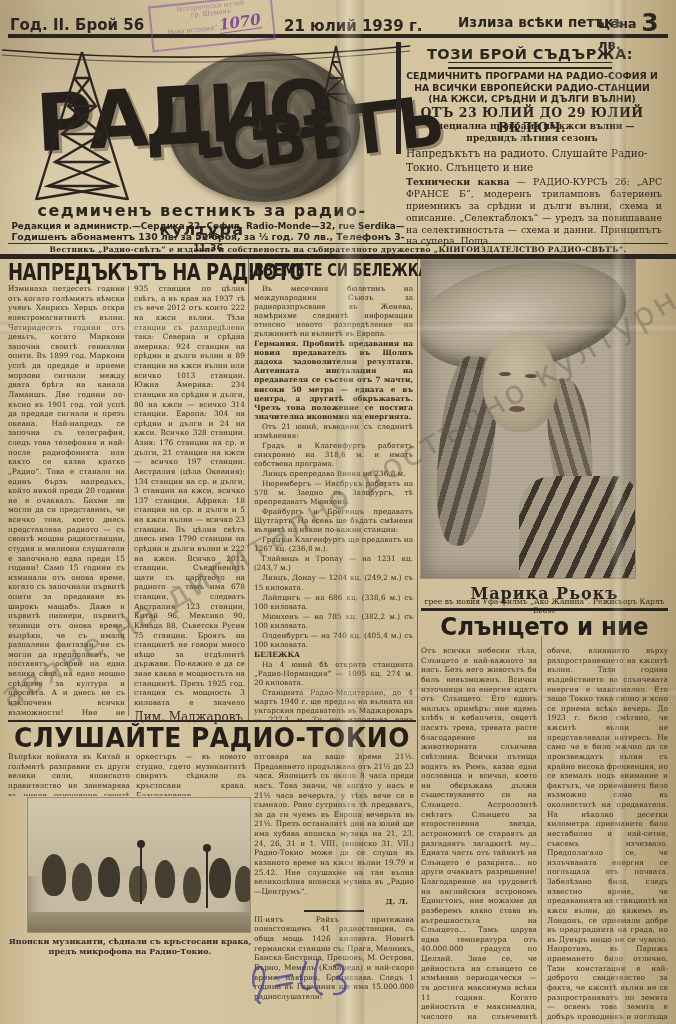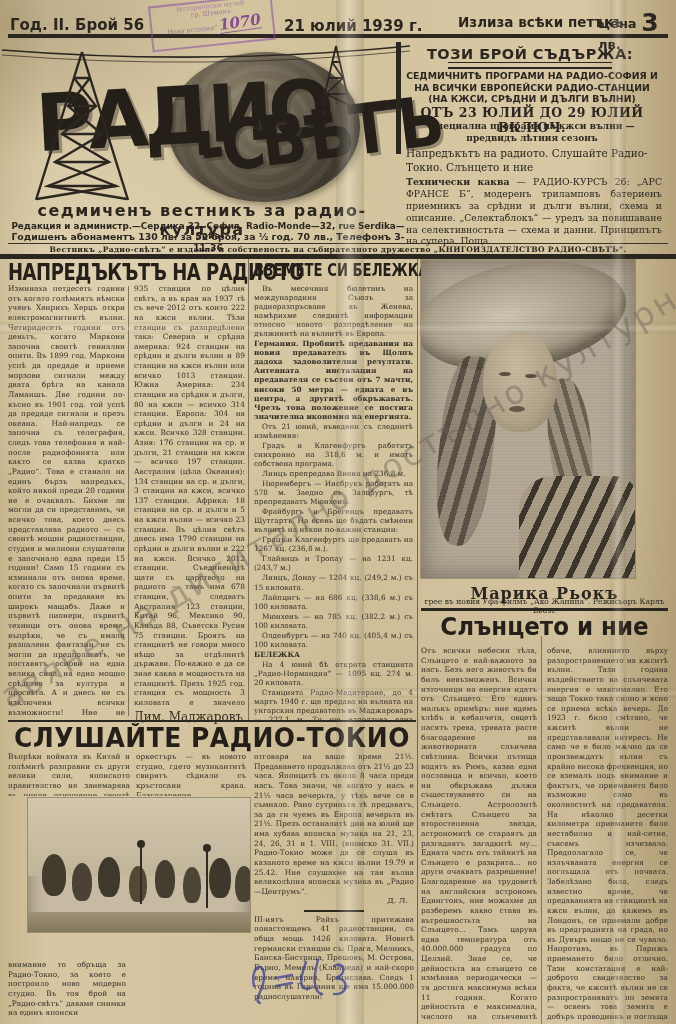--- a/index.html
+++ b/index.html
@@ -71,21 +71,21 @@
   .v2{left:248px;top:259px;width:1px;height:462px;background:rgba(50,44,34,.55);}
   .v3{left:417px;top:259px;width:1px;height:765px;background:rgba(50,44,34,.6);}
   .v4{left:541px;top:636px;width:1px;height:388px;background:rgba(50,44,34,.5);}
   
   .tok-rule{left:8px;top:720px;width:408px;height:2px;}
   .h-tokyo{left:8px;top:723px;width:408px;text-align:center;font-size:25px;font-weight:bold;
     letter-spacing:.5px;transform:scaleY(1.05);transform-origin:left top;color:#241f18;}
   .tok1{left:8px;top:752px;width:122px;height:44px;}
   .tok2{left:136px;top:752px;width:110px;height:44px;}
   .tok3{left:254px;top:752px;width:160px;height:272px;display:flex;flex-direction:column;overflow:hidden;}
-  .tok3 .sig{text-align:right;font-weight:normal;font-size:8px;padding-right:6px;}
+  .tok3 .sig{text-align:right;font-weight:bold;font-size:8px;padding-right:6px;}
   .mini-rule{width:60px;height:2px;background:#2b2620;margin:3px auto;}
   .photoT{left:28px;top:798px;width:222px;height:134px;background:#c6bba2;overflow:hidden;
     box-shadow:inset 0 0 18px rgba(60,50,38,.55), 0 0 0 1px rgba(70,60,45,.4);}
   .photoT .sky{position:absolute;left:0;top:0;width:100%;height:58%;background:linear-gradient(#d2c7ad,#c0b499);}
   .photoT .fig{position:absolute;left:14px;top:56px;width:24px;height:42px;border-radius:50% 50% 42% 42%;background:#423b2e;
     box-shadow:28px 7px 0 -2px #4a4234,55px 2px 0 -1px #3f382c,84px 9px 0 -3px #514936,
       111px 4px 0 -2px #443d30,138px 10px 0 -3px #4c4434,166px 3px 0 -1px #3e372b,190px 9px 0 -3px #4a4232;}
   .photoT .floor{position:absolute;left:0;bottom:0;width:100%;height:20px;
     background:linear-gradient(#9d9279,#837758);}
   .photoT .mic1,.photoT .mic2{position:absolute;width:2px;height:58px;background:#2f2a22;}
@@ -246,21 +246,21 @@
     <div class="mini-rule"></div>
     <div>III-иятъ Райхъ притежава понастоящемъ 41 радиостанции, съ обща мощь 1426 киловата. Новитѣ германски станции съ: Прага, Мелникъ, Банска-Бистрица, Прешовъ, М. Острова, Бърно, Мемелъ (Клайпеда) и най-скоро време, навѣрно, Братислава. Следъ 1 година въ Германия ще има 15.000.000 радиослушатели!</div>
   </div>
   <div class="abs photoT">
     <div class="sky"></div>
     <div class="fig"></div>
     <div class="mic1"></div>
     <div class="mic2"></div>
     <div class="floor"></div>
   </div>
-  <div class="abs bodycol tokb1">внимание то обръща за Радио-Токио, за което е построило ново модерно студио. Въ тоя брой на „Радио-свѣтъ“ даваме снимки на единъ японски</div>
+  <div class="abs capT">Японски музиканти, сѣднали съ кръстосани крака, предъ микрофона на Радио-Токио.</div>
 
   <div class="abs photoM">
     <div class="hat"></div>
     <div class="hair"></div>
     <div class="hair2"></div>
     <div class="face"></div>
     <div class="eyeL"></div>
     <div class="eyeR"></div>
     <div class="lips"></div>
     <div class="stripes"></div>

